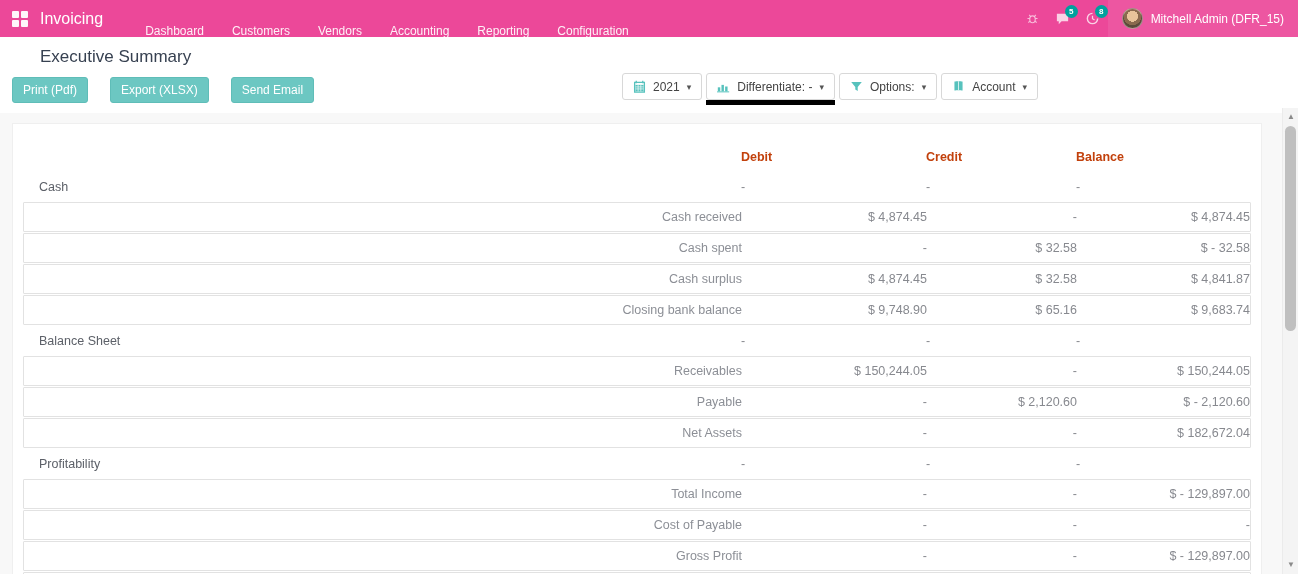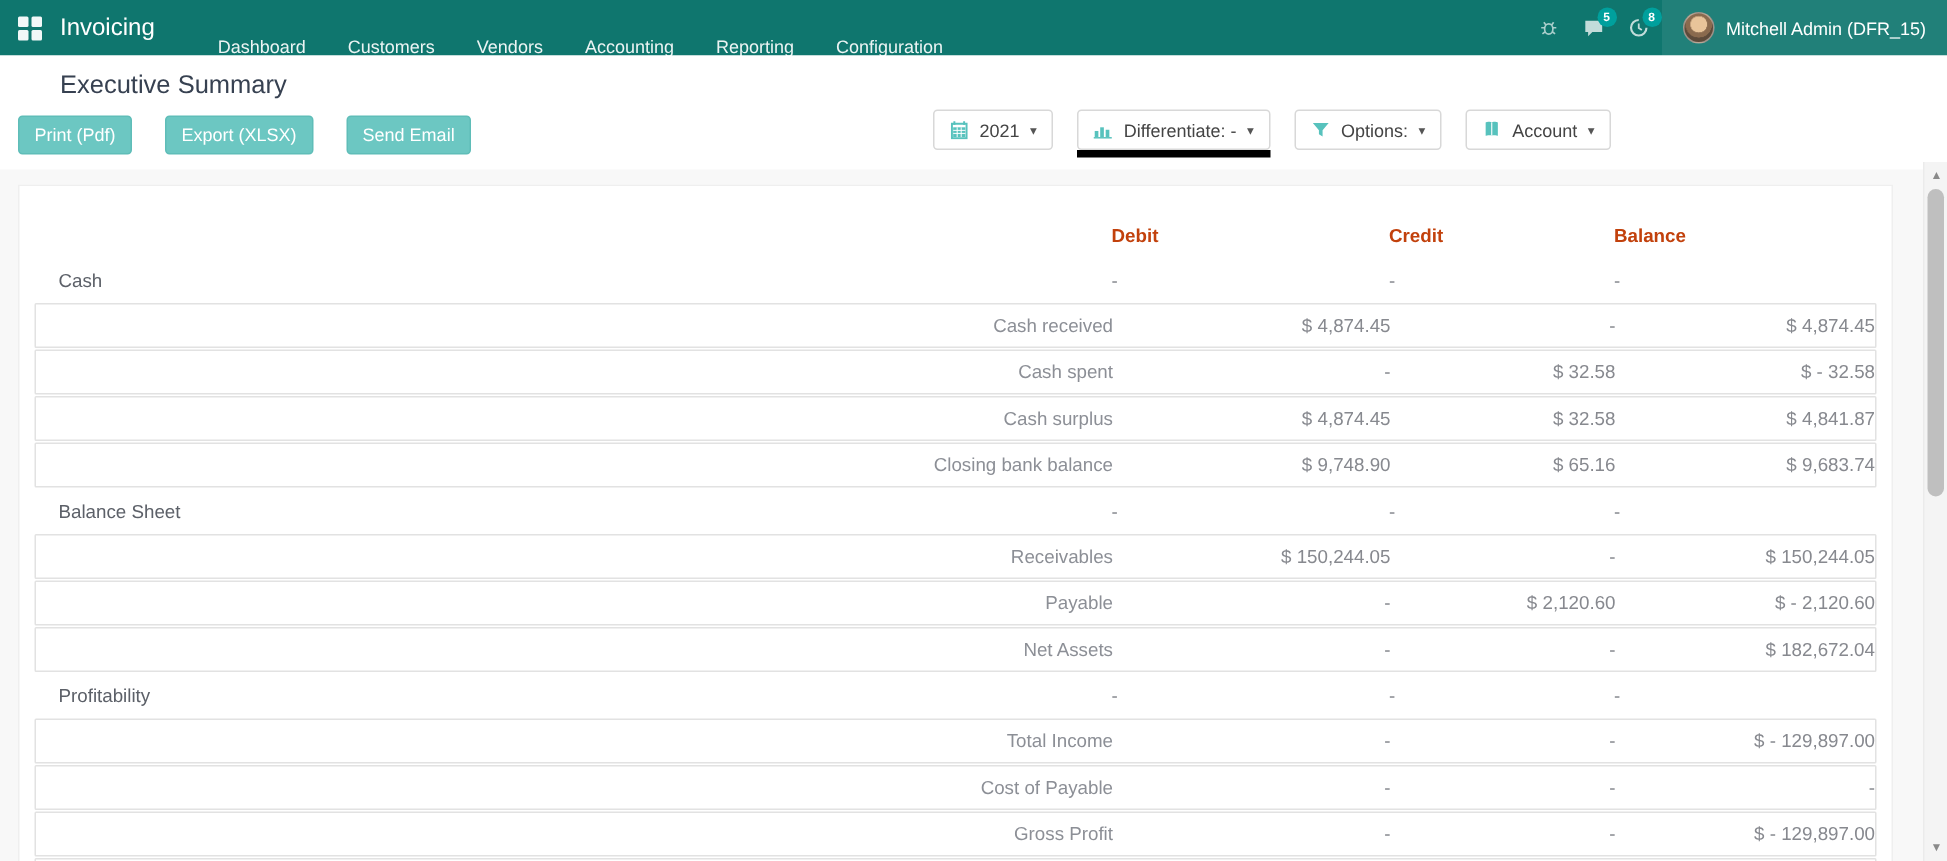--- a/index.html
+++ b/index.html
@@ -1,20 +1,20 @@
 <!DOCTYPE html>
 <html><head>
 <meta charset="utf-8">
 <style>
   * { margin:0; padding:0; box-sizing:border-box; }
   html,body { width:1298px; height:574px; overflow:hidden; background:#fff;
     font-family:"Liberation Sans", sans-serif; }
 
   
-  .navbar { height:37px; background:#0f766e; display:flex; align-items:stretch;
+  .navbar { height:37px; background:#ec4899; display:flex; align-items:stretch;
     color:#fff; position:relative; }
   .nav-left { display:flex; align-items:center; padding-left:12px; }
   .apps-icon { width:16px; height:16px; display:grid; grid-template-columns:7px 7px;
     grid-template-rows:7px 7px; gap:2px; margin-right:12px; cursor:pointer; }
   .apps-icon span { background:#fff; border-radius:1px; opacity:.95; }
   .brand { font-size:16px; font-weight:400; color:#fff; margin-right:28px; cursor:pointer; }
   .nav-menu { display:flex; align-items:center; gap:0;margin-top:25px; }
   .nav-item { font-size:12px; color:rgba(255,255,255,.92); padding:0 14px; cursor:pointer;
     height:37px; display:flex; align-items:center; }
   .nav-right { margin-left:auto; display:flex; align-items:center; }
@@ -31,21 +31,21 @@
     border:1px solid rgba(255,255,255,.4); }
   .user-name { font-size:12px; color:#fff; white-space:nowrap; }
 
   
   .control-panel { background:#fff; padding:10px 12px 10px 12px; position:relative; }
   .page-title { font-size:17px; color:#374151; margin-bottom:10px;margin-left:28px; }
   .cp-row { display:flex; align-items:flex-start; }
   .action-buttons { display:flex; gap:22px; }
   .btn-teal { background:#6cc7c2; color:#fff; border:1px solid #5fbdb8; border-radius:3px;
     font-size:12px; padding:5px 10px; cursor:pointer; font-family:inherit; }
-  .filters { position:absolute; left:622px; top:36px; display:flex; gap:16px; }
+  .filters { position:absolute; left:622px; top:36px; display:flex; gap:4px; }
   .filter-btn { background:#fff; border:1px solid #d8d8d8; border-radius:3px; height:27px;
     display:flex; align-items:center; gap:7px; padding:0 10px; font-size:12px;
     color:#444; cursor:pointer; position:relative; }
   .filter-btn .caret { font-size:9px; color:#555; }
   .filter-btn.active-underline::after { content:""; position:absolute; left:-1px; right:-1px;
     bottom:-6px; height:5px; background:#000; }
   .ficon { width:13px; height:13px; display:inline-block; }
 
   
   .content-bg { background:#f8f8f8; height:466px; position:relative; padding:10px 36px 0 12px; }

